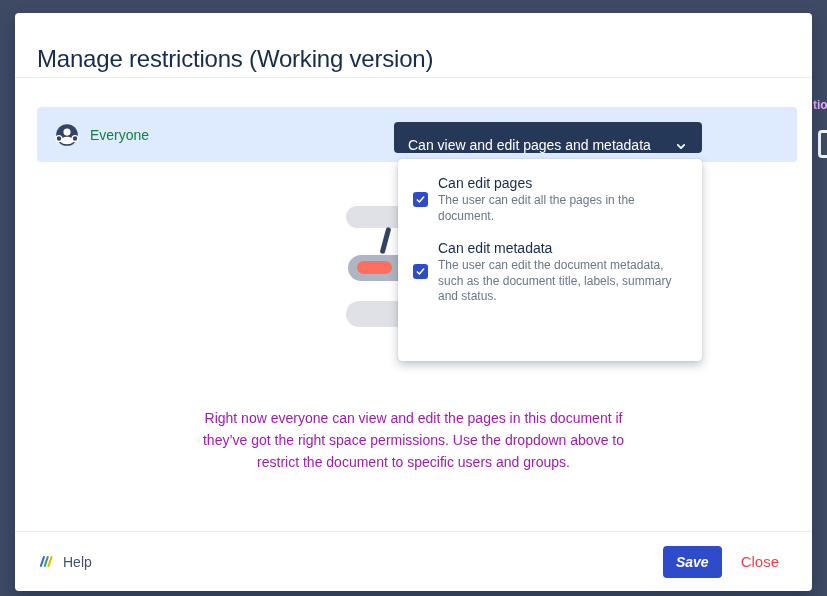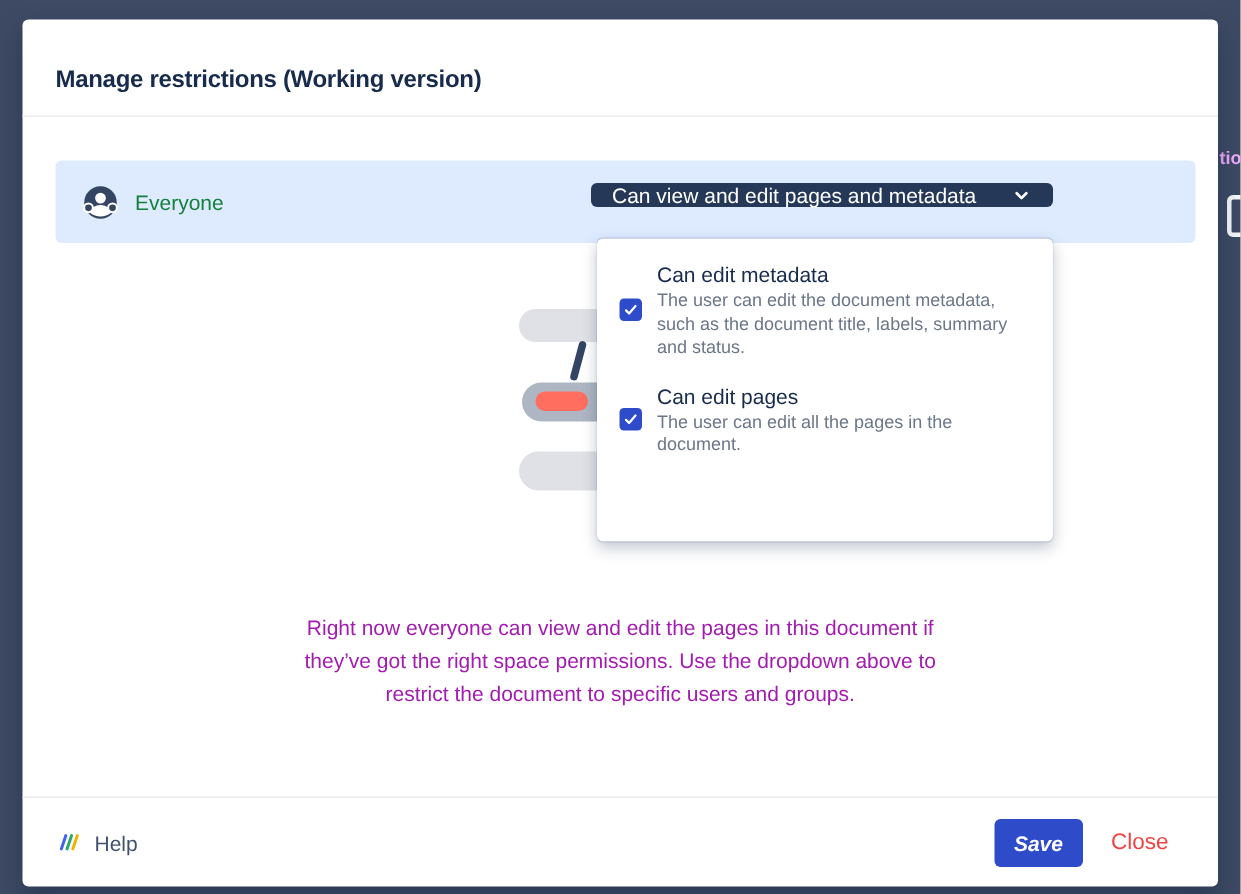--- a/index.html
+++ b/index.html
@@ -20,38 +20,38 @@
   }
 
   
   .modal{
     position:absolute;left:15px;top:13px;width:797px;height:578px;
     background:#fff;border-radius:4px;
     box-shadow:0 8px 16px rgba(9,30,66,.35);
   }
   .modal-title{
     position:absolute;left:22px;top:32px;
-    font-size:16px;font-weight:700;color:#172B4D;letter-spacing:-.2px;
+    font-size:24px;font-weight:400;color:#172B4D;letter-spacing:-.2px;
   }
   .header-divider{
     position:absolute;left:0;top:64px;width:100%;height:1px;background:#EBECF0;
   }
 
   
   .banner{
     position:absolute;left:22px;top:94px;width:760px;height:55px;
     background:#DEEBFF;border-radius:4px;
     display:flex;align-items:center;padding-left:17px;box-sizing:border-box;
   }
   .banner-label{font-size:14px;color:#15803d;margin-left:10px;}
   .perm-button{
-    position:absolute;left:379px;top:109px;width:308px;height:16px;
+    position:absolute;left:379px;top:109px;width:308px;height:31px;
     background:#253858;color:#fff;border:none;border-radius:4px;
     font-family:inherit;font-size:14px;
-    display:flex;align-items:center;padding:0 14px;box-sizing:border-box;
+    display:flex;align-items:flex-end;padding:0 14px;box-sizing:border-box;
     cursor:pointer;z-index:6;
   }
   .perm-button .chev{margin-left:auto;display:flex;align-items:center;}
 
   
   .pill{position:absolute;border-radius:13px;}
   .pill.p1{left:331px;top:193px;width:175px;height:22px;background:#DFE1E6;border-radius:11px;}
   .pill.p2{left:333px;top:242px;width:175px;height:26px;background:#AEB6C3;}
   .pill.p3{left:331px;top:288px;width:175px;height:26px;background:#DFE1E6;}
   .pill-red{position:absolute;left:342px;top:248px;width:35px;height:13px;border-radius:7px;background:#FF6E5F;}
@@ -151,34 +151,34 @@
   <div class="menu">
 
 
     <div class="menu-item">
       <span class="checkbox">
         <svg width="11" height="11" viewBox="0 0 16 16">
           <path d="M3.4 8.6l3 3 6.2-7.2" stroke="#fff" stroke-width="2.2" fill="none" stroke-linecap="round" stroke-linejoin="round"></path>
         </svg>
       </span>
       <span>
-        <div class="mi-label">Can edit metadata</div>
-        <div class="mi-desc">The user can edit the document metadata, such as the document title, labels, summary and status.</div>
+        <div class="mi-label">Can edit pages</div>
+        <div class="mi-desc">The user can edit all the pages in the document.</div>
       </span>
     </div>
 
     <div class="menu-item">
       <span class="checkbox">
         <svg width="11" height="11" viewBox="0 0 16 16">
           <path d="M3.4 8.6l3 3 6.2-7.2" stroke="#fff" stroke-width="2.2" fill="none" stroke-linecap="round" stroke-linejoin="round"></path>
         </svg>
       </span>
       <span>
-        <div class="mi-label">Can edit pages</div>
-        <div class="mi-desc">The user can edit all the pages in the document.</div>
+        <div class="mi-label">Can edit metadata</div>
+        <div class="mi-desc">The user can edit the document metadata, such as the document title, labels, summary and status.</div>
       </span>
     </div>
 
   </div>
 
   <div class="es-body">Right now everyone can view and edit the pages in this document if they’ve got the right space permissions. Use the dropdown above to restrict the document to specific users and groups.</div>
 
   <div class="footer">
     <a class="help-link">
       <span style="display:flex;">

